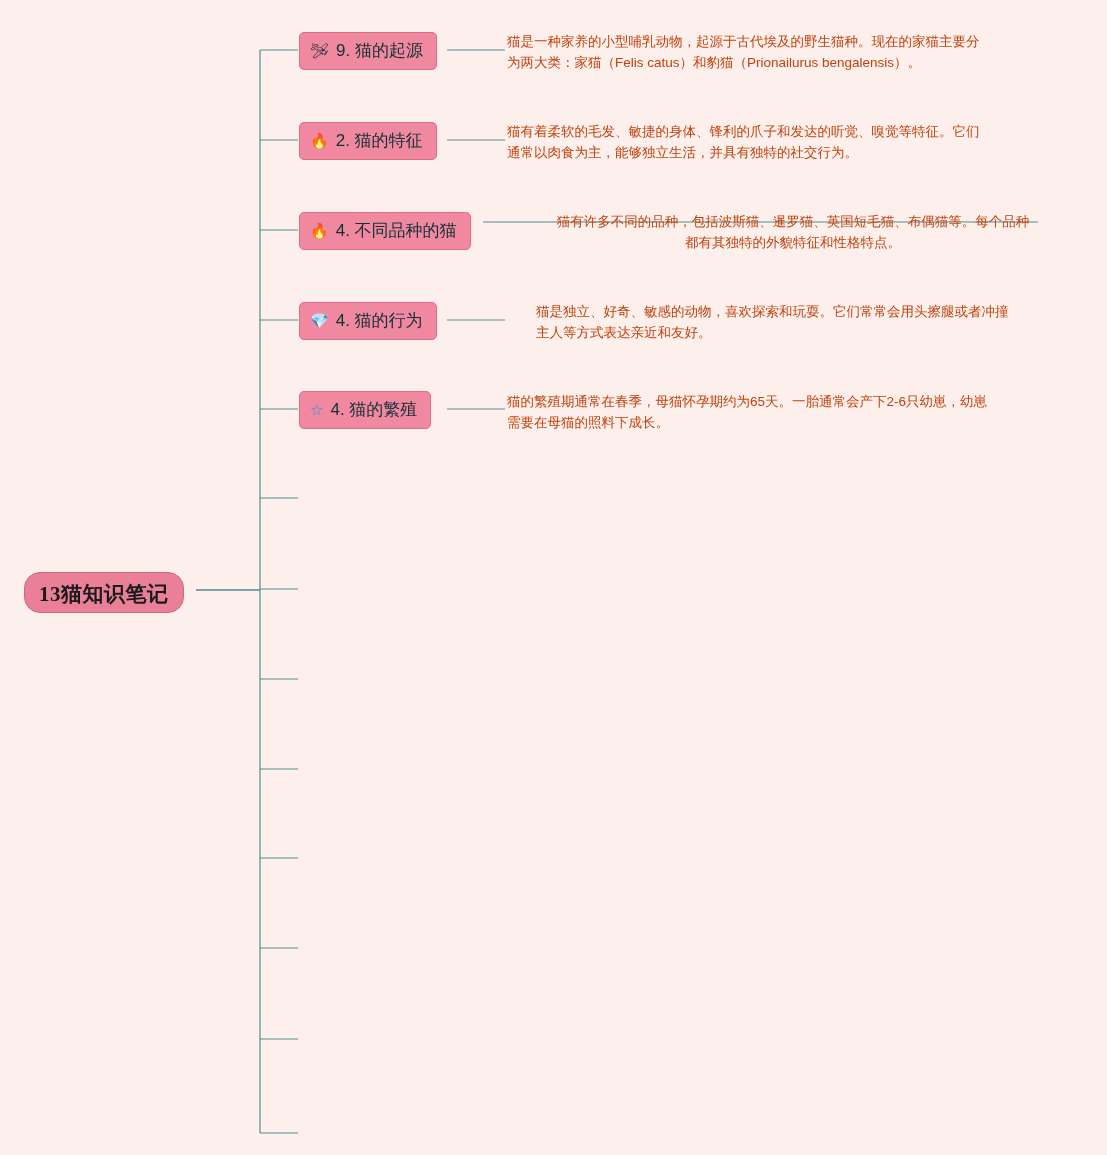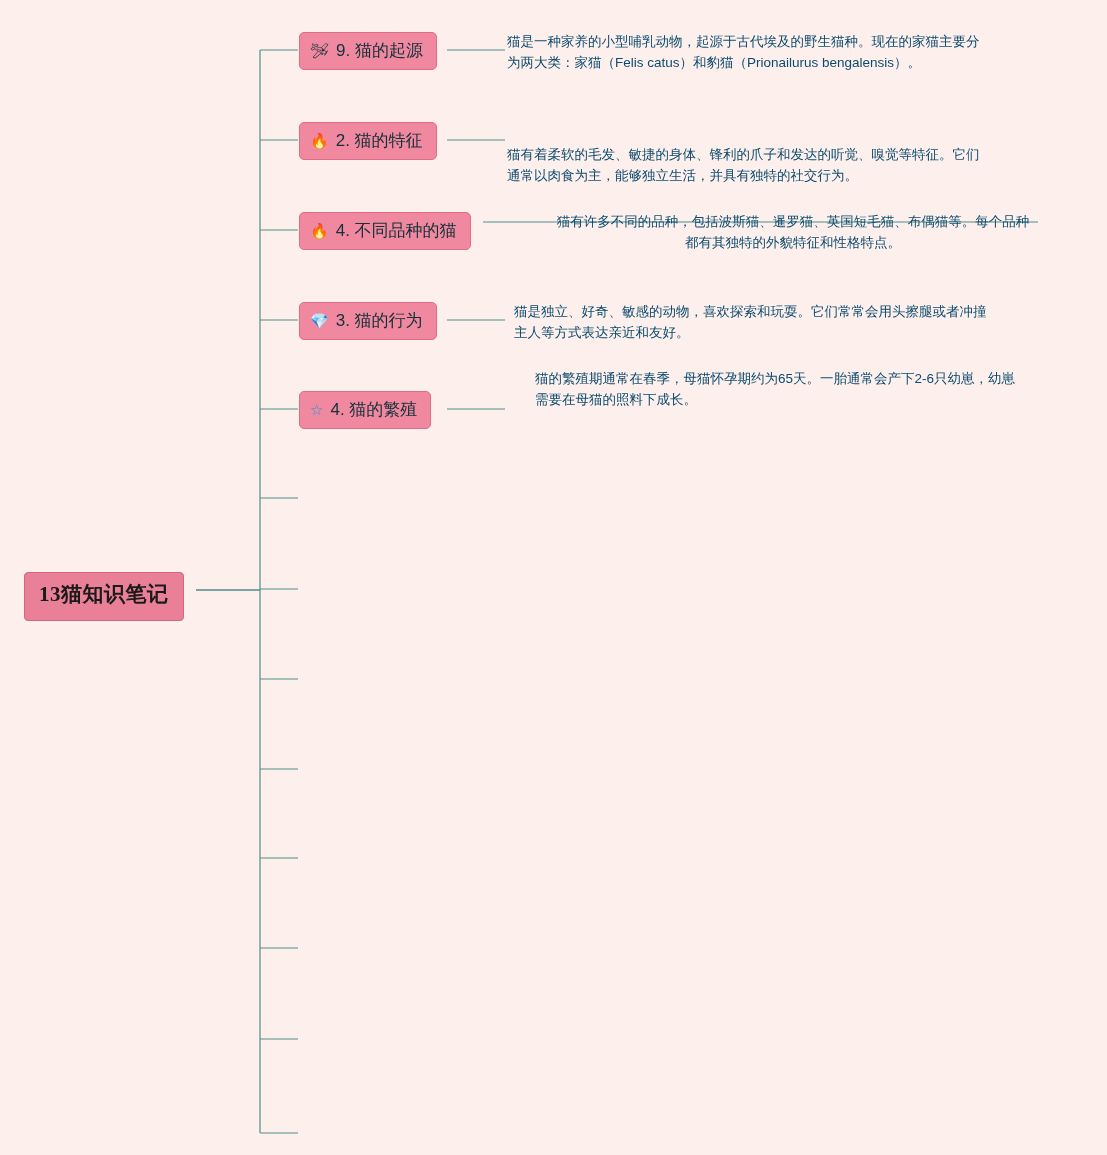--- a/index.html
+++ b/index.html
@@ -26,22 +26,22 @@
     width: 1107px;
     height: 1155px;
     pointer-events: none;
   }
   .root-node {
     position: absolute;
     left: 24px;
     top: 572px;
     background: #ea8098;
     border: 1px solid #d4667f;
-    border-radius: 4px;
-    padding: 7px 14px 12px 14px;
+    border-radius: 16px;
+    padding: 7px 14px 4px 14px;
     font-family: "Liberation Serif", serif;
     font-weight: bold;
     font-size: 21px;
     color: #1a1a1a;
     letter-spacing: 0.5px;
     box-sizing: border-box;
   }
   .topic {
     position: absolute;
     background: #f0899f;
@@ -58,21 +58,21 @@
   }
   .topic .ic {
     font-size: 15px;
     line-height: 1;
     display: inline-block;
   }
   .note {
     position: absolute;
     font-size: 13.5px;
     line-height: 21px;
-    color: #0c4a6e;
+    color: #c2410c;
     white-space: pre-line;
   }
 </style>
 </head>
 <body>
 
 <div id="canvas">
 
   <svg class="lines" viewBox="0 0 1107 1155">
 
@@ -110,37 +110,37 @@
     <span class="ic">🛩</span>
     <span>9. 猫的起源</span>
   </div>
   <div class="note" style="left:507px; top:31px; width:520px;">猫是一种家养的小型哺乳动物，起源于古代埃及的野生猫种。现在的家猫主要分
 为两大类：家猫（Felis catus）和豹猫（Prionailurus bengalensis）。</div>
 
   <div class="topic" style="left:299px; top:122px;">
     <span class="ic">🔥</span>
     <span>2. 猫的特征</span>
   </div>
-  <div class="note" style="left:507px; top:121px; width:520px;margin-top:23px;">猫有着柔软的毛发、敏捷的身体、锋利的爪子和发达的听觉、嗅觉等特征。它们
+  <div class="note" style="left:507px; top:121px; width:520px;">猫有着柔软的毛发、敏捷的身体、锋利的爪子和发达的听觉、嗅觉等特征。它们
 通常以肉食为主，能够独立生活，并具有独特的社交行为。</div>
 
   <div class="topic" style="left:299px; top:212px;">
     <span class="ic">🔥</span>
     <span>4. 不同品种的猫</span>
   </div>
   <div class="note" style="left:543px; top:211px; width:500px;text-align:center;">猫有许多不同的品种，包括波斯猫、暹罗猫、英国短毛猫、布偶猫等。每个品种
 都有其独特的外貌特征和性格特点。</div>
 
   <div class="topic" style="left:299px; top:302px;">
     <span class="ic">💎</span>
-    <span>3. 猫的行为</span>
+    <span>4. 猫的行为</span>
   </div>
-  <div class="note" style="left:514px; top:301px; width:520px;">猫是独立、好奇、敏感的动物，喜欢探索和玩耍。它们常常会用头擦腿或者冲撞
+  <div class="note" style="left:536px; top:301px; width:520px;">猫是独立、好奇、敏感的动物，喜欢探索和玩耍。它们常常会用头擦腿或者冲撞
 主人等方式表达亲近和友好。</div>
 
   <div class="topic" style="left:299px; top:391px;">
     <span class="ic" style="color:#2196d8;">☆</span>
     <span>4. 猫的繁殖</span>
   </div>
-  <div class="note" style="left:507px; top:368px; width:520px;margin-left:28px;">猫的繁殖期通常在春季，母猫怀孕期约为65天。一胎通常会产下2-6只幼崽，幼崽
+  <div class="note" style="left:507px; top:391px; width:520px;">猫的繁殖期通常在春季，母猫怀孕期约为65天。一胎通常会产下2-6只幼崽，幼崽
 需要在母猫的照料下成长。</div>
 
 </div>
 
 </body></html>

